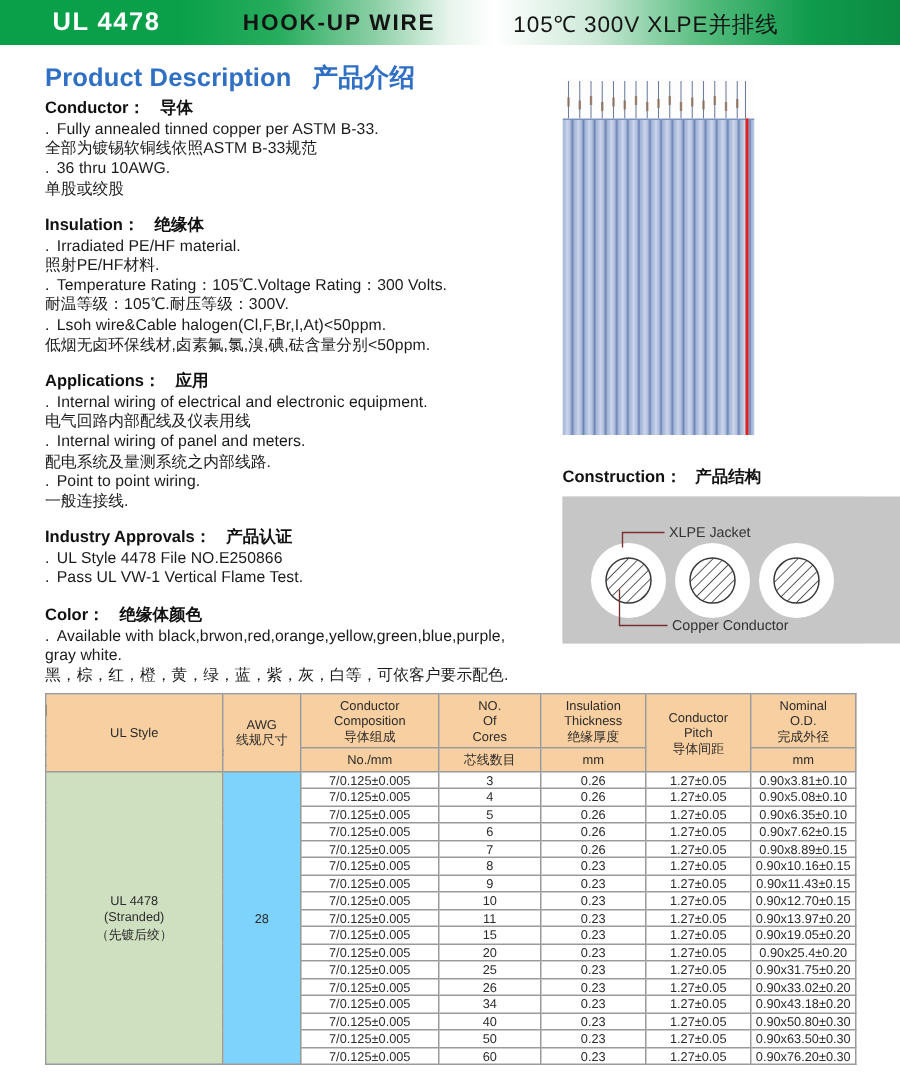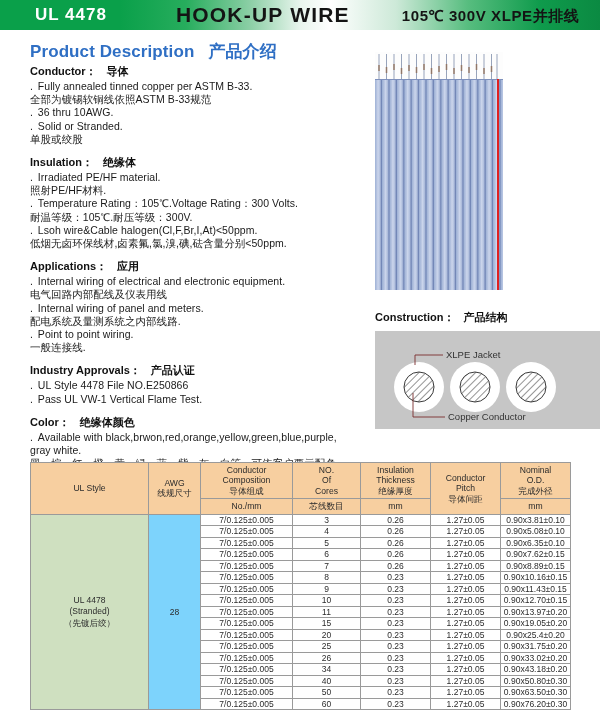--- a/index.html
+++ b/index.html
@@ -20,25 +20,25 @@
         #0aa04a 0%, #0aa04a 20%, #27ad5d 31%,
         #8fd0a8 42%, #e8f5ed 50%, #ffffff 55%,
         #cde9d8 66%, #57bd7f 78%, #0f9b4c 90%, #0b8a42 100%);
     display:flex; align-items:center;
   }
   .hdr-ul{
     color:#ffffff; font-weight:bold; font-size:17px;
     letter-spacing:1.0px; margin-left:35px; white-space:nowrap;
   }
   .hdr-mid{
-    color:#141414; font-weight:bold; font-size:21px;
-    letter-spacing:1.2px; margin-left:69px; white-space:nowrap;
+    color:#141414; font-weight:bold; font-size:15px;
+    letter-spacing:1.2px; margin-left:55px; white-space:nowrap;
   }
   .hdr-right{
-    color:#141414; font-weight:bold; font-size:15px;
+    color:#141414; font-weight:normal; font-size:15px;
     letter-spacing:0.6px; margin-left:52px; white-space:nowrap;
   }
 
   
   .left-col{
     position:absolute; left:30px; top:40px; width:340px;
   }
   .pd-title{
     color:#2f6fc4; font-size:17px; font-weight:bold;
     letter-spacing:.1px; margin:0 0 1px 0; white-space:nowrap;
@@ -135,21 +135,20 @@
 <div class="left-col">
   <div class="pd-title">
     <span>Product Description</span><span class="cn">产品介绍</span>
   </div>
   <div id="sections-host">
       <div class="sect">
         <div class="sect-head"><span>Conductor：</span><span class="cn">导体</span></div>
         <div class="ln bullet">Fully annealed tinned copper per ASTM B-33.</div>
         <div class="ln">全部为镀锡软铜线依照ASTM B-33规范</div>
         <div class="ln bullet">36 thru 10AWG.</div>
-        <div class="ln bullet">Solid or Stranded.</div>
         <div class="ln">单股或绞股</div>
       </div>
       <div class="sect">
         <div class="sect-head"><span>Insulation：</span><span class="cn">绝缘体</span></div>
         <div class="ln bullet">Irradiated PE/HF material.</div>
         <div class="ln">照射PE/HF材料.</div>
         <div class="ln bullet">Temperature Rating：105℃.Voltage Rating：300 Volts.</div>
         <div class="ln">耐温等级：105℃.耐压等级：300V.</div>
         <div class="ln bullet">Lsoh wire&amp;Cable halogen(Cl,F,Br,I,At)&lt;50ppm.</div>
         <div class="ln">低烟无卤环保线材,卤素氟,氯,溴,碘,砝含量分别&lt;50ppm.</div>

